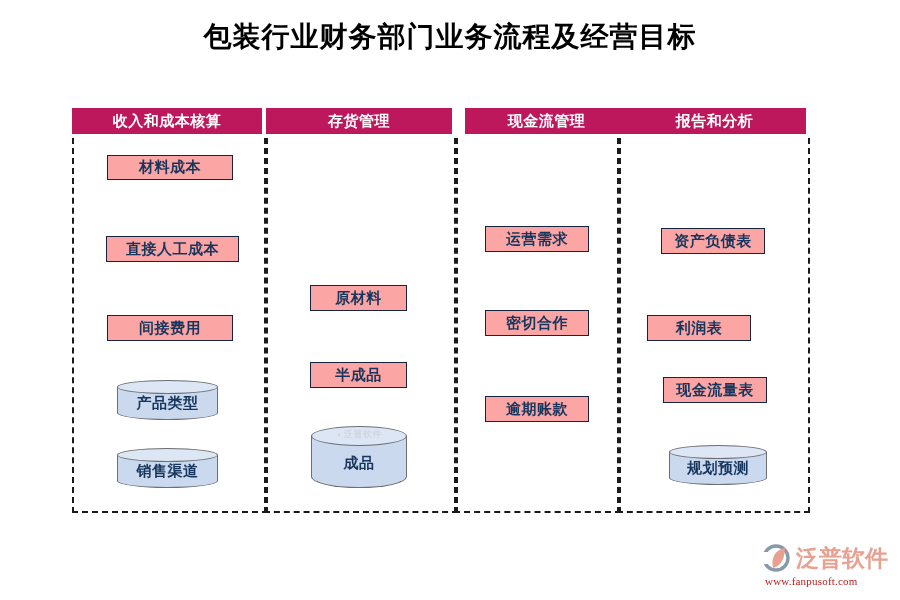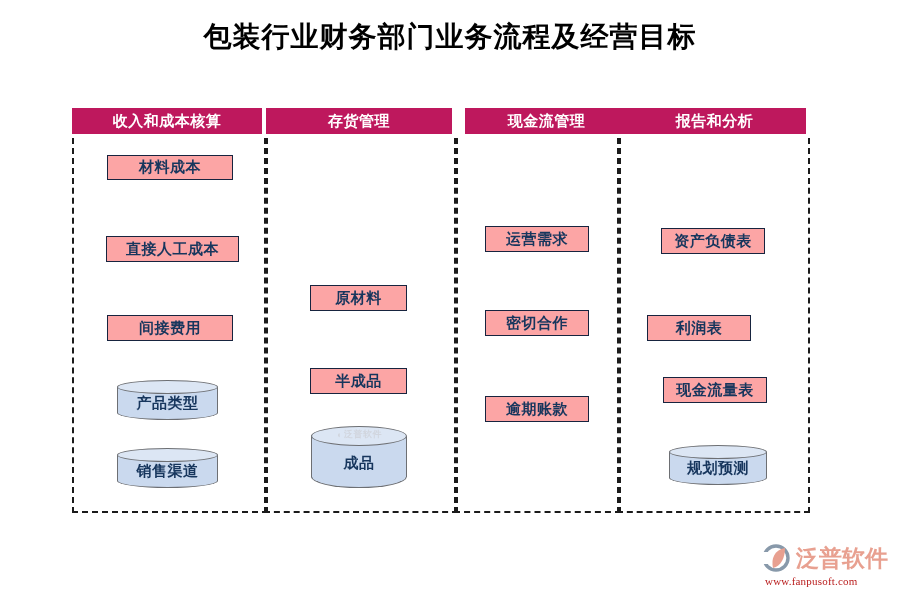--- a/index.html
+++ b/index.html
@@ -198,21 +198,21 @@
   </div>
 
   <div class="node cyl" style="left:45px; top:340px; width:101px; height:40px;">
     <div class="cyl-body"></div>
     <div class="cyl-top"></div>
     <div class="cyl-label">销售渠道</div>
   </div>
 
   <div class="node rect" style="left:238px; top:177px; width:97px; height:26px;">原材料</div>
 
-  <div class="node rect" style="left:238px; top:260px; width:97px; height:26px;">半成品</div>
+  <div class="node rect" style="left:238px; top:254px; width:97px; height:26px;">半成品</div>
 
   <div class="node cyl big" style="left:239px; top:318px; width:96px; height:62px;">
     <div class="cyl-body"></div>
     <div class="cyl-top"></div>
     <div class="cyl-watermark">
       <span>◖</span>
       <span>泛普软件</span>
     </div>
     <div class="cyl-label">成品</div>
   </div>

